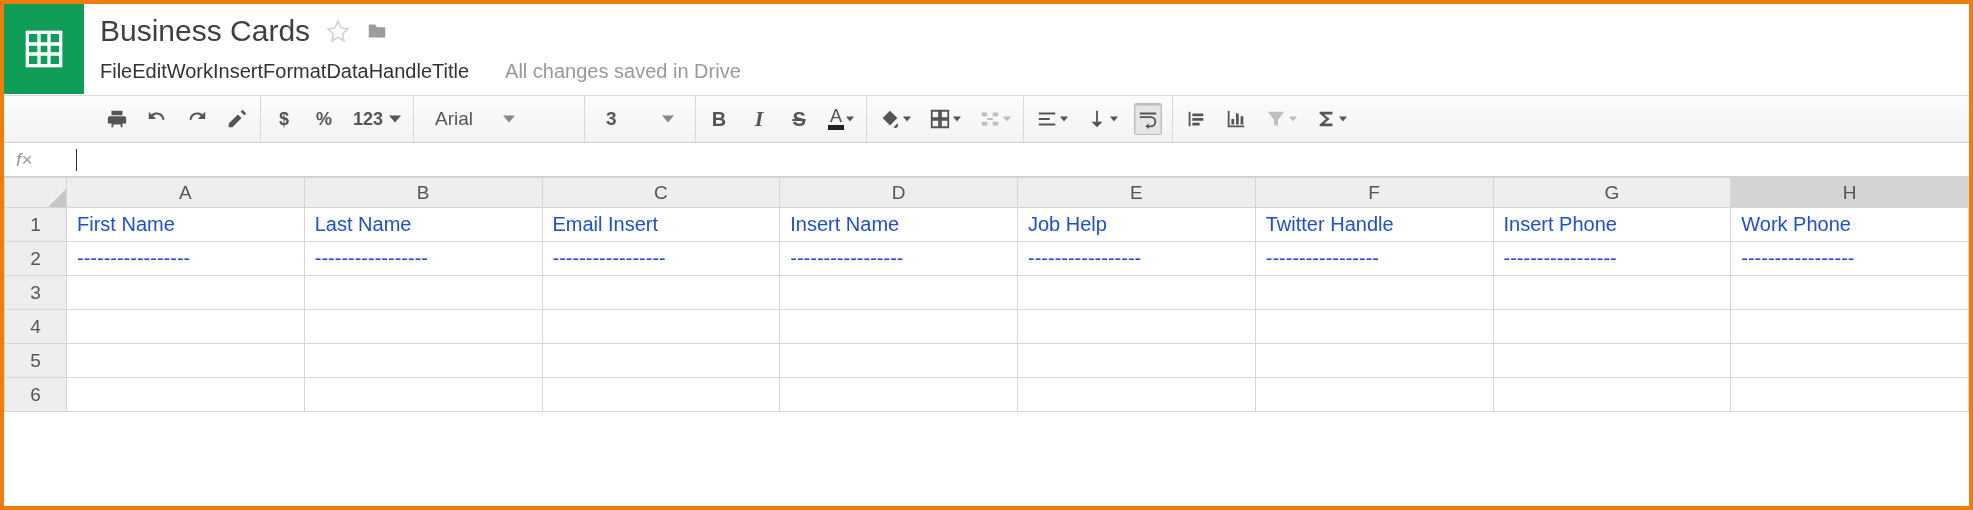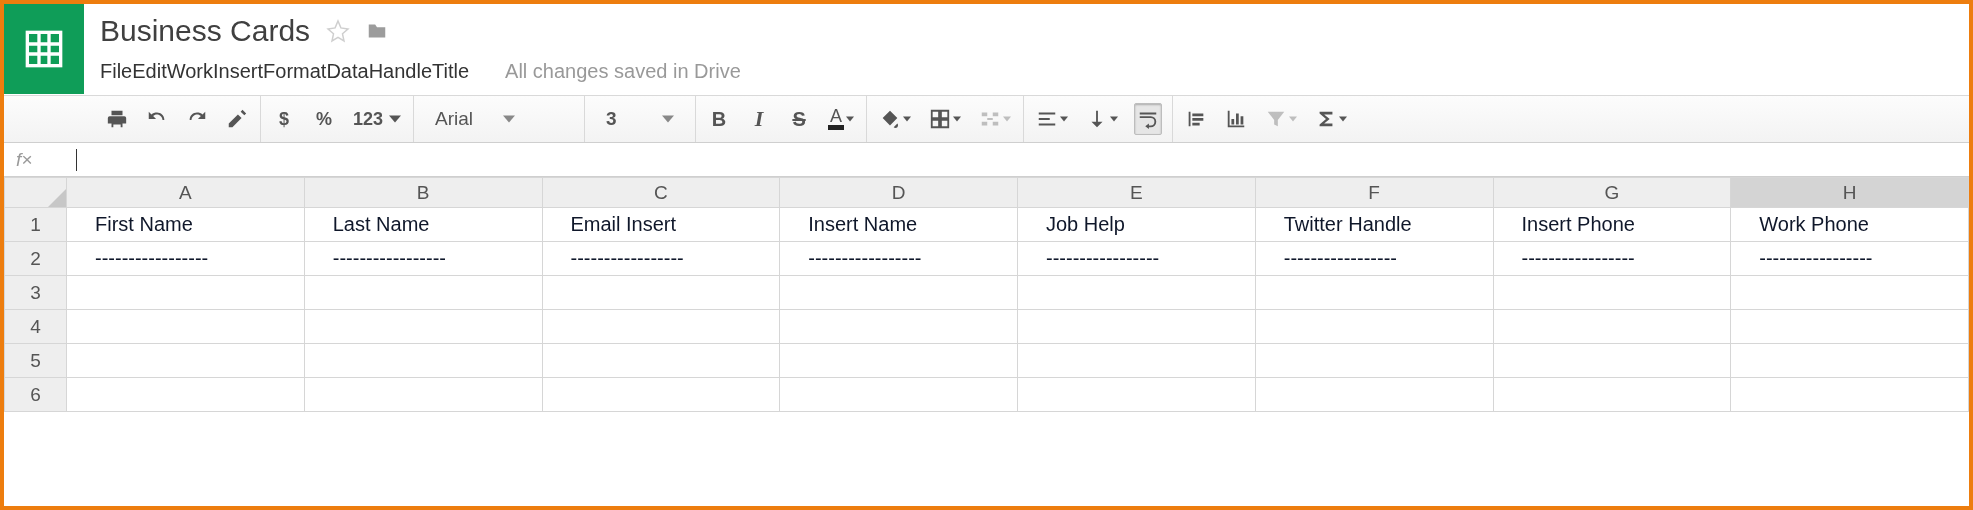--- a/index.html
+++ b/index.html
@@ -131,21 +131,21 @@
     height: 30px; text-align: center; font-size: 19px;
     min-width: 238px;
   }
   .colhdr.active { background:#d4d4d4; }
   .rowhdr {
     background: #eee; color:#555;
     width: 62px; text-align: center; font-size: 19px;
     height: 34px;
   }
   .cell {
-    padding: 3px 28px; font-size: 20px; color:#0f172a;
+    padding: 3px 10px; font-size: 20px; color:#1d4ed8;
     height: 18px; white-space: nowrap; overflow: hidden;
   }
   .paint-sw { width:16px; height:5px; background:#222; display:block; margin-top:2px;}
   .greyed svg { opacity: .35; }
 </style>
 </head>
 <body>
 
 <svg width="0" height="0" style="position:absolute">
   <defs>

